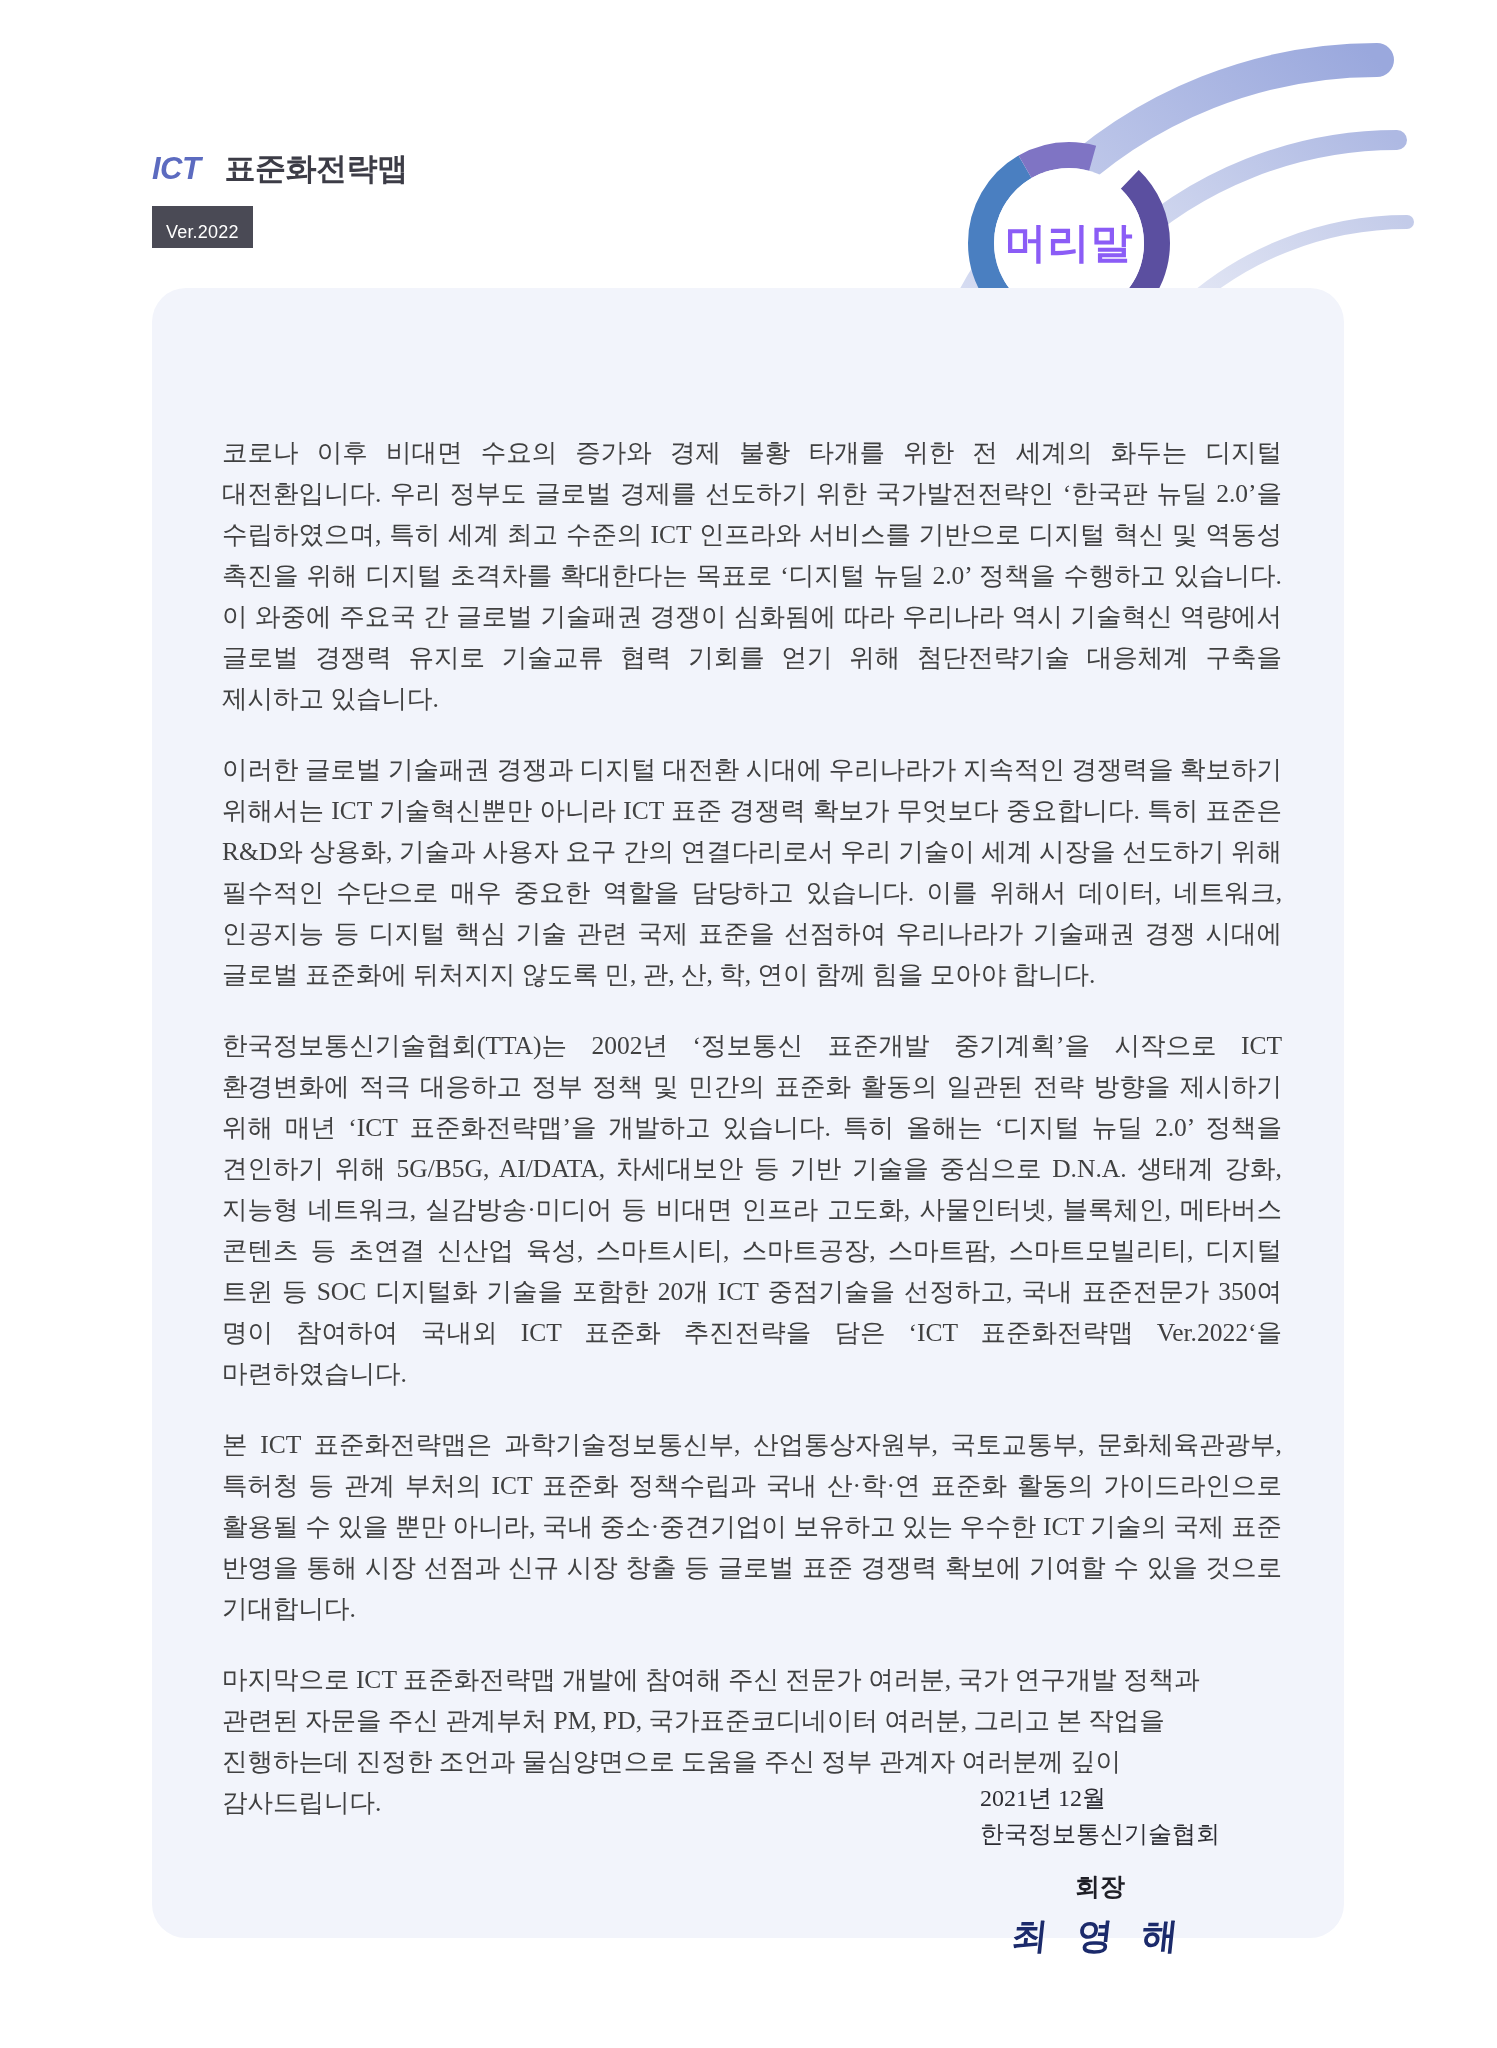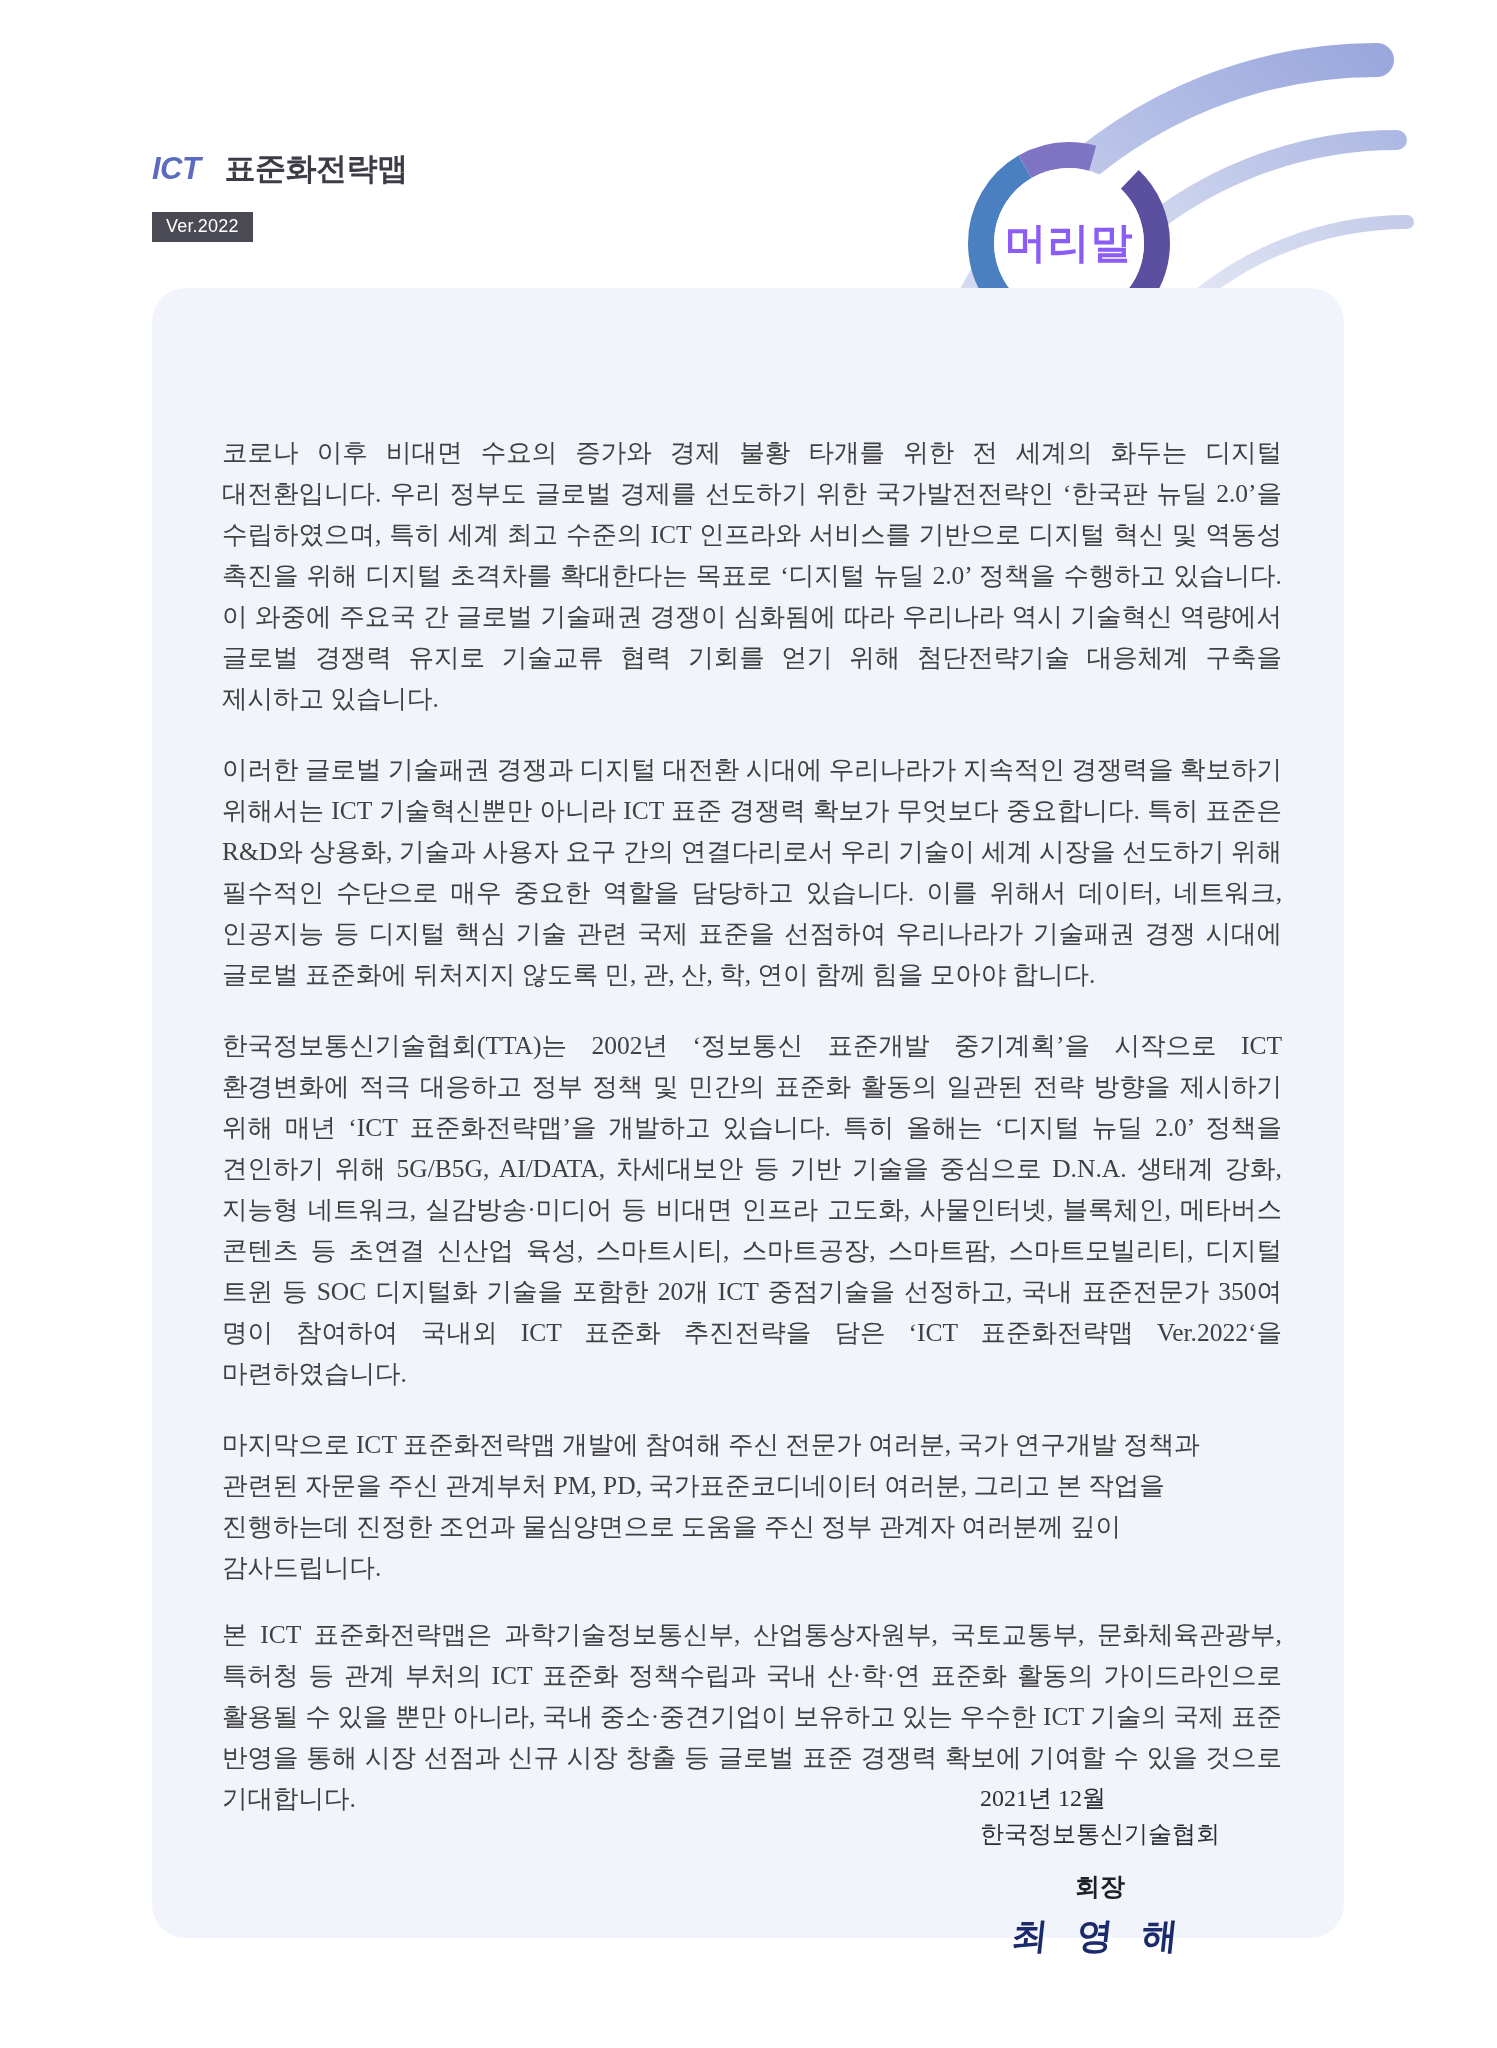--- a/index.html
+++ b/index.html
@@ -41,26 +41,26 @@
     white-space: nowrap;
   }
   .brand-title .ict {
     color: #5c6bc0;
     font-style: italic;
     font-weight: bold;
     margin-right: 24px;
   }
   .brand-ver {
     display: inline-block;
-    margin-top: 22px;
+    margin-top: 16px;
     background: #4a4a55;
     color: #ffffff;
     font-size: 18px;
     font-weight: normal;
-    padding: 4px 14px 5px 14px;
+    padding: 16px 14px 5px 14px;
     letter-spacing: 0.2px;
     font-family: "Liberation Sans", sans-serif;
   }
 
   
   .ring-badge {
     position: absolute;
     left: 962px;
     top: 136px;
     width: 214px;
@@ -192,22 +192,22 @@
   </svg>
   <div class="ring-label">머리말</div>
 </div>
 
 <div class="panel"></div>
 
 <div class="content">
   <p class="para">코로나 이후 비대면 수요의 증가와 경제 불황 타개를 위한 전 세계의 화두는 디지털 대전환입니다. 우리 정부도 글로벌 경제를 선도하기 위한 국가발전전략인 ‘한국판 뉴딜 2.0’을 수립하였으며, 특히 세계 최고 수준의 ICT 인프라와 서비스를 기반으로 디지털 혁신 및 역동성 촉진을 위해 디지털 초격차를 확대한다는 목표로 ‘디지털 뉴딜 2.0’ 정책을 수행하고 있습니다. 이 와중에 주요국 간 글로벌 기술패권 경쟁이 심화됨에 따라 우리나라 역시 기술혁신 역량에서 글로벌 경쟁력 유지로 기술교류 협력 기회를 얻기 위해 첨단전략기술 대응체계 구축을 제시하고 있습니다.</p>
   <p class="para">이러한 글로벌 기술패권 경쟁과 디지털 대전환 시대에 우리나라가 지속적인 경쟁력을 확보하기 위해서는 ICT 기술혁신뿐만 아니라 ICT 표준 경쟁력 확보가 무엇보다 중요합니다. 특히 표준은 R&amp;D와 상용화, 기술과 사용자 요구 간의 연결다리로서 우리 기술이 세계 시장을 선도하기 위해 필수적인 수단으로 매우 중요한 역할을 담당하고 있습니다. 이를 위해서 데이터, 네트워크, 인공지능 등 디지털 핵심 기술 관련 국제 표준을 선점하여 우리나라가 기술패권 경쟁 시대에 글로벌 표준화에 뒤처지지 않도록 민, 관, 산, 학, 연이 함께 힘을 모아야 합니다.</p>
   <p class="para">한국정보통신기술협회(TTA)는 2002년 ‘정보통신 표준개발 중기계획’을 시작으로 ICT 환경변화에 적극 대응하고 정부 정책 및 민간의 표준화 활동의 일관된 전략 방향을 제시하기 위해 매년 ‘ICT 표준화전략맵’을 개발하고 있습니다. 특히 올해는 ‘디지털 뉴딜 2.0’ 정책을 견인하기 위해 5G/B5G, AI/DATA, 차세대보안 등 기반 기술을 중심으로 D.N.A. 생태계 강화, 지능형 네트워크, 실감방송·미디어 등 비대면 인프라 고도화, 사물인터넷, 블록체인, 메타버스 콘텐츠 등 초연결 신산업 육성, 스마트시티, 스마트공장, 스마트팜, 스마트모빌리티, 디지털 트윈 등 SOC 디지털화 기술을 포함한 20개 ICT 중점기술을 선정하고, 국내 표준전문가 350여 명이 참여하여 국내외 ICT 표준화 추진전략을 담은 ‘ICT 표준화전략맵 Ver.2022‘을 마련하였습니다.</p>
+  <p class="para">본 ICT 표준화전략맵은 과학기술정보통신부, 산업통상자원부, 국토교통부, 문화체육관광부, 특허청 등 관계 부처의 ICT 표준화 정책수립과 국내 산·학·연 표준화 활동의 가이드라인으로 활용될 수 있을 뿐만 아니라, 국내 중소·중견기업이 보유하고 있는 우수한 ICT 기술의 국제 표준 반영을 통해 시장 선점과 신규 시장 창출 등 글로벌 표준 경쟁력 확보에 기여할 수 있을 것으로 기대합니다.</p>
   <p class="para last loose">마지막으로 ICT 표준화전략맵 개발에 참여해 주신 전문가 여러분, 국가 연구개발 정책과 관련된 자문을 주신 관계부처 PM, PD, 국가표준코디네이터 여러분, 그리고 본 작업을 진행하는데 진정한 조언과 물심양면으로 도움을 주신 정부 관계자 여러분께 깊이 감사드립니다.</p>
-  <p class="para">본 ICT 표준화전략맵은 과학기술정보통신부, 산업통상자원부, 국토교통부, 문화체육관광부, 특허청 등 관계 부처의 ICT 표준화 정책수립과 국내 산·학·연 표준화 활동의 가이드라인으로 활용될 수 있을 뿐만 아니라, 국내 중소·중견기업이 보유하고 있는 우수한 ICT 기술의 국제 표준 반영을 통해 시장 선점과 신규 시장 창출 등 글로벌 표준 경쟁력 확보에 기여할 수 있을 것으로 기대합니다.</p>
 
   <div class="sign">
     <div>2021년 12월</div>
     <div>한국정보통신기술협회</div>
     <div class="sign-row">
       <span class="sign-title">회장</span>
       <span class="sign-name">최 영 해</span>
     </div>
   </div>
 </div>

